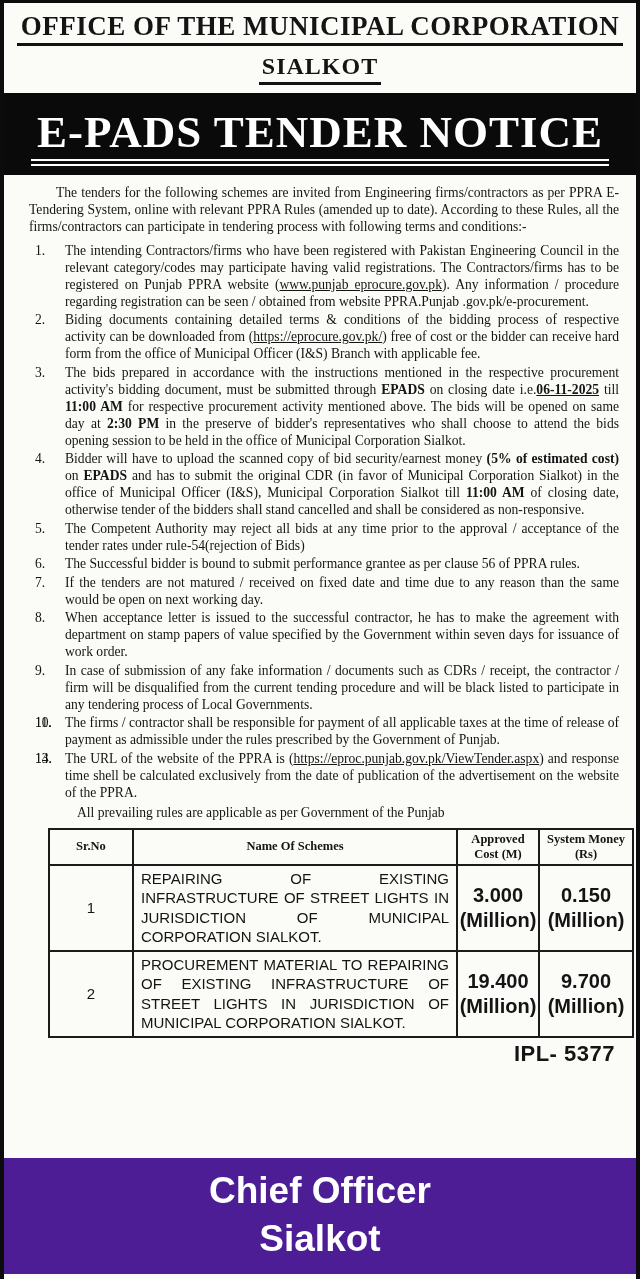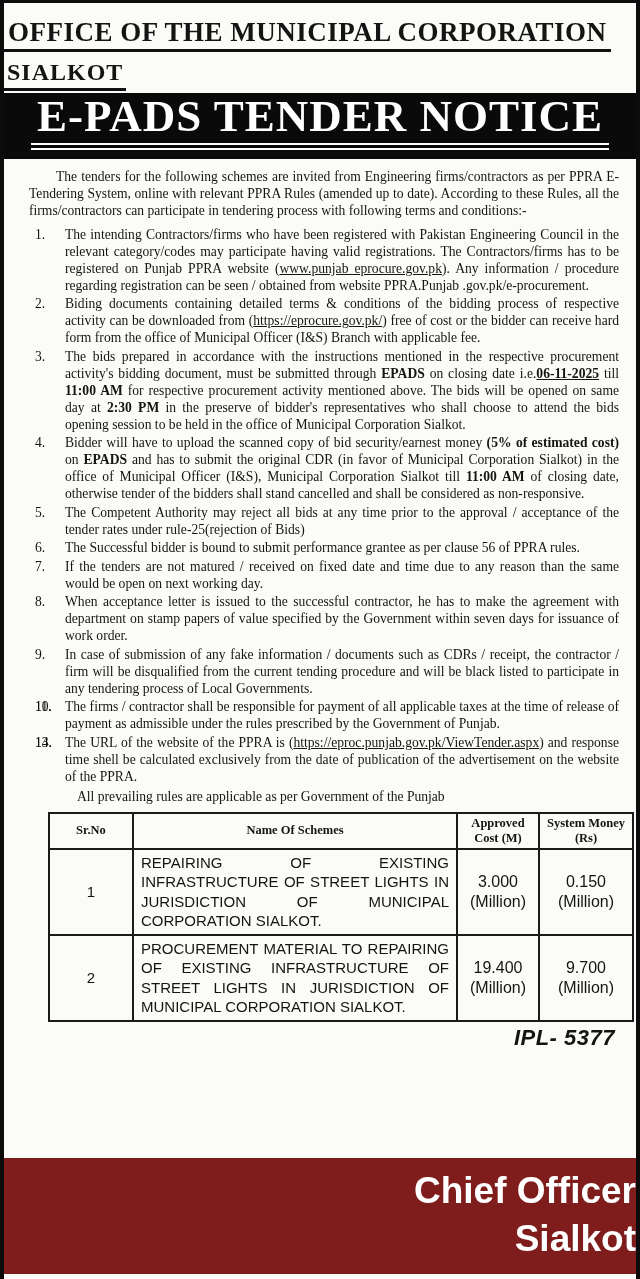--- a/index.html
+++ b/index.html
@@ -4,51 +4,51 @@
 <style>
   html,body{margin:0;padding:0;background:#9a9a9a;}
   .page{
     position:relative;width:640px;height:1279px;margin:0 auto;
     background:#fbfbf8;box-sizing:border-box;
     border-left:4px solid #0c0c0c;border-right:4px solid #0c0c0c;border-top:3px solid #0c0c0c;
     display:flex;flex-direction:column;overflow:hidden;
     font-family:"Liberation Serif",serif;color:#141414;
   }
   
-  .masthead{text-align:left;padding-top:14px;}
+  .masthead{text-align:center;padding-top:8px;}
   .title-main{display:inline-block;font-weight:bold;font-size:27px;letter-spacing:.5px;
     border-bottom:3px solid #111;padding:0 4px 1px;line-height:1.15;}
   .title-sub{display:inline-block;font-weight:bold;font-size:24px;letter-spacing:1px;
     border-bottom:3px solid #111;padding:0 3px 1px;margin-top:7px;line-height:1.15;}
   
-  .banner{background:#0a0a0a;margin-top:2px;text-align:center;padding:0 0 9px;}
+  .banner{background:#0a0a0a;margin-top:8px;text-align:center;padding:16px 0 9px;}
   .banner-text{display:inline-block;color:#fff;font-weight:bold;font-size:45px;letter-spacing:1px;
     line-height:1.05;border-bottom:7px double #fff;padding:0 6px 3px;}
   
   .doc-body{padding:9px 17px 0 17px;font-size:13.6px;line-height:17px;text-align:justify;}
   .intro{margin:0 0 7px 8px;text-indent:27px;}
   .term{position:relative;padding-left:44px;margin-bottom:1.5px;}
   .term .num{position:absolute;left:14px;top:0;}
   .b{font-weight:bold;}
   .u{text-decoration:underline;}
   .closing{padding-left:56px;margin-top:3px;text-align:left;}
   
   table.schemes{border-collapse:collapse;table-layout:fixed;width:584px;margin:7px 8px 0 27px;}
   .schemes th,.schemes td{border:2px solid #1b1b1b;vertical-align:middle;box-sizing:border-box;}
   .schemes th{font-size:12.5px;font-weight:bold;padding:2px 2px;text-align:center;line-height:1.2;}
   .col-sr{width:84px;}.col-name{width:324px;}.col-cost{width:82px;}.col-earnest{width:94px;}
   td.sr-cell{text-align:center;font-family:"Liberation Sans",sans-serif;font-size:15px;}
   td.scheme-cell{font-family:"Liberation Sans",sans-serif;font-size:15px;line-height:1.3;
     padding:3px 7px;text-align:justify;}
-  td.money-cell{font-family:"Liberation Sans",sans-serif;font-weight:normal;font-size:16px;
+  td.money-cell{font-family:"Liberation Sans",sans-serif;font-weight:bold;font-size:20px;
     text-align:center;white-space:pre-line;line-height:1.25;}
   
   .reference{text-align:right;font-family:"Liberation Sans",sans-serif;font-weight:bold;
-    font-size:22px;padding:7px 4px 0 0;letter-spacing:.5px;font-style:italic;}
-  .footer{margin-top:auto;background:#7f1d1d;color:#fff;text-align:right;
+    font-size:22px;padding:7px 4px 0 0;letter-spacing:.5px;}
+  .footer{margin-top:auto;background:#4c1d95;color:#fff;text-align:center;
     font-family:"Liberation Sans",sans-serif;font-weight:bold;font-size:37px;line-height:48px;
     padding:9px 0 11px;margin-bottom:5px;}
 </style>
 </head>
 <body>
 
 <div class="page">
 
   <div class="masthead">
     <div><span class="title-main">OFFICE OF THE MUNICIPAL CORPORATION</span></div>
@@ -60,21 +60,21 @@
   </div>
 
   <div class="doc-body">
     <p class="intro">The tenders for the following schemes are invited from Engineering firms/contractors as per PPRA E-Tendering System, online with relevant PPRA Rules (amended up to date). According to these Rules, all the firms/contractors can participate in tendering process with following terms and conditions:-</p>
 
     <div>
         <div class="term"><span class="num">1.</span><span><span>The intending Contractors/firms who have been registered with Pakistan Engineering Council in the relevant category/codes may participate having valid registrations. The Contractors/firms has to be registered on Punjab PPRA website (</span><span class="u">www.punjab eprocure.gov.pk</span><span>). Any information / procedure regarding registration can be seen / obtained from website PPRA.Punjab .gov.pk/e-procurement.</span></span></div>
         <div class="term"><span class="num">2.</span><span><span>Biding documents containing detailed terms &amp; conditions of the bidding process of respective activity can be downloaded from (</span><span class="u">https://eprocure.gov.pk/</span><span>) free of cost or the bidder can receive hard form from the office of Municipal Officer (I&amp;S) Branch with applicable fee.</span></span></div>
         <div class="term"><span class="num">3.</span><span><span>The bids prepared in accordance with the instructions mentioned in the respective procurement activity's bidding document, must be submitted through </span><span class="b">EPADS</span><span> on closing date i.e.</span><span class="b u">06-11-2025</span><span> till </span><span class="b">11:00 AM</span><span> for respective procurement activity mentioned above. The bids will be opened on same day at </span><span class="b">2:30 PM</span><span> in the preserve of bidder's representatives who shall choose to attend the bids opening session to be held in the office of Municipal Corporation Sialkot.</span></span></div>
         <div class="term"><span class="num">4.</span><span><span>Bidder will have to upload the scanned copy of bid security/earnest money </span><span class="b">(5% of estimated cost)</span><span> on </span><span class="b">EPADS</span><span> and has to submit the original CDR (in favor of Municipal Corporation Sialkot) in the office of Municipal Officer (I&amp;S), Municipal Corporation Sialkot till </span><span class="b">11:00 AM</span><span> of closing date, otherwise tender of the bidders shall stand cancelled and shall be considered as non-responsive.</span></span></div>
-        <div class="term"><span class="num">5.</span><span><span>The Competent Authority may reject all bids at any time prior to the approval / acceptance of the tender rates under rule-25(rejection of Bids)</span></span></div>
+        <div class="term"><span class="num">5.</span><span><span>The Competent Authority may reject all bids at any time prior to the approval / acceptance of the tender rates under rule-54(rejection of Bids)</span></span></div>
         <div class="term"><span class="num">6.</span><span><span>The Successful bidder is bound to submit performance grantee as per clause 56 of PPRA rules.</span></span></div>
         <div class="term"><span class="num">7.</span><span><span>If the tenders are not matured / received on fixed date and time due to any reason than the same would be open on next working day.</span></span></div>
         <div class="term"><span class="num">8.</span><span><span>When acceptance letter is issued to the successful contractor, he has to make the agreement with department on stamp papers of value specified by the Government within seven days for issuance of work order.</span></span></div>
         <div class="term"><span class="num">9.</span><span><span>In case of submission of any fake information / documents such as CDRs / receipt, the contractor / firm will be disqualified from the current tending procedure and will be black listed to participate in any tendering process of Local Governments.</span></span></div>
         <div class="term"><span class="num">10.</span></div>
         <div class="term"><span class="num">11.</span><span><span>The firms / contractor shall be responsible for payment of all applicable taxes at the time of release of payment as admissible under the rules prescribed by the Government of Punjab.</span></span></div>
         <div class="term"><span class="num">13.</span></div>
         <div class="term"><span class="num">14.</span><span><span>The URL of the website of the PPRA is (</span><span class="u">https://eproc.punjab.gov.pk/ViewTender.aspx</span><span>) and response time shell be calculated exclusively from the date of publication of the advertisement on the website of the PPRA.</span></span></div>
       </div>
 

